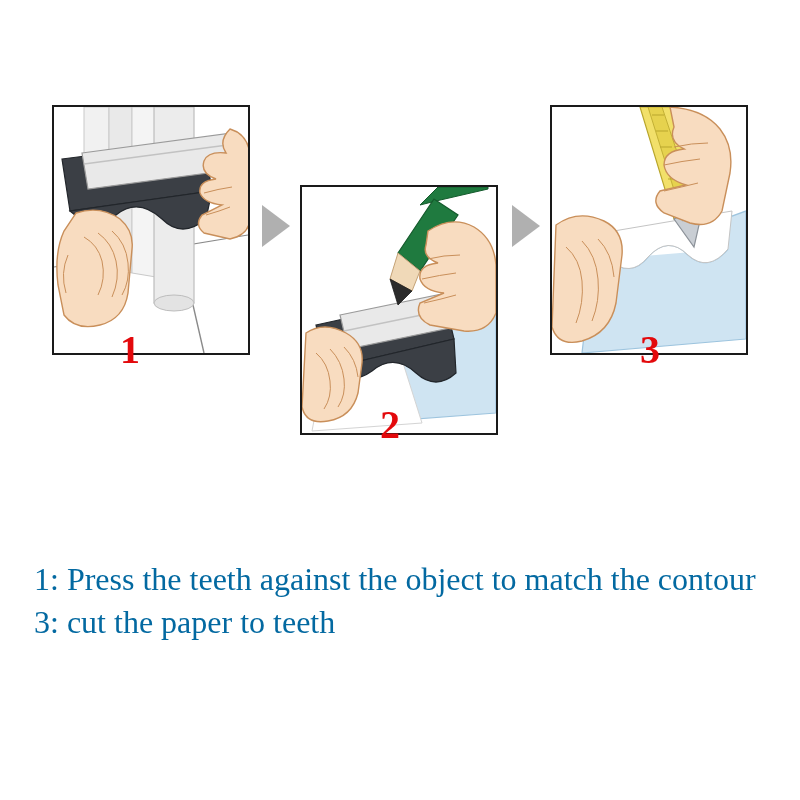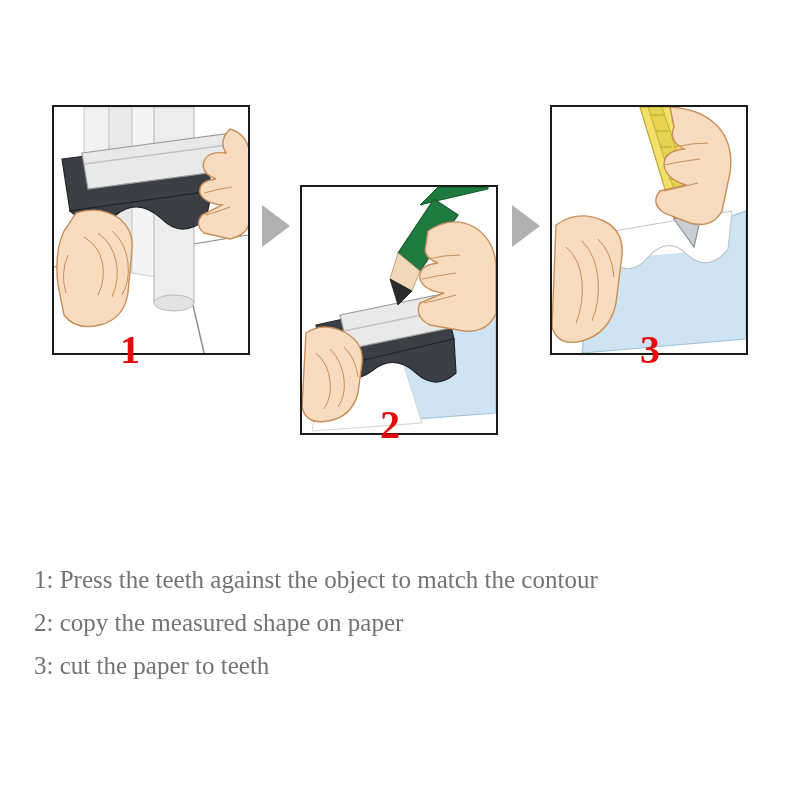--- a/index.html
+++ b/index.html
@@ -62,22 +62,22 @@
 
   
   #captions {
     position: absolute;
     left: 34px;
     top: 558px;
     width: 740px;
   }
   .caption-line {
     font-family: "Liberation Serif", serif;
-    font-size: 25px;
-    color: #737373;
+    font-size: 32px;
+    color: #0369a1;
     line-height: 43px;
     white-space: nowrap;
   }
 
   svg { display: block; }
 </style>
 </head>
 <body>
 
 <div id="diagram">
@@ -183,15 +183,14 @@
   <div class="arrow arrow-1"></div>
   <div class="arrow arrow-2"></div>
 
   <div class="step-number num-1">1</div>
   <div class="step-number num-2">2</div>
   <div class="step-number num-3">3</div>
 </div>
 
 <div id="captions">
   <div class="caption-line">1: Press the teeth against the object to match the contour</div>
-  <div class="caption-line">2: copy the measured shape on paper</div>
   <div class="caption-line">3: cut the paper to teeth</div>
 </div>
 
 </body></html>

